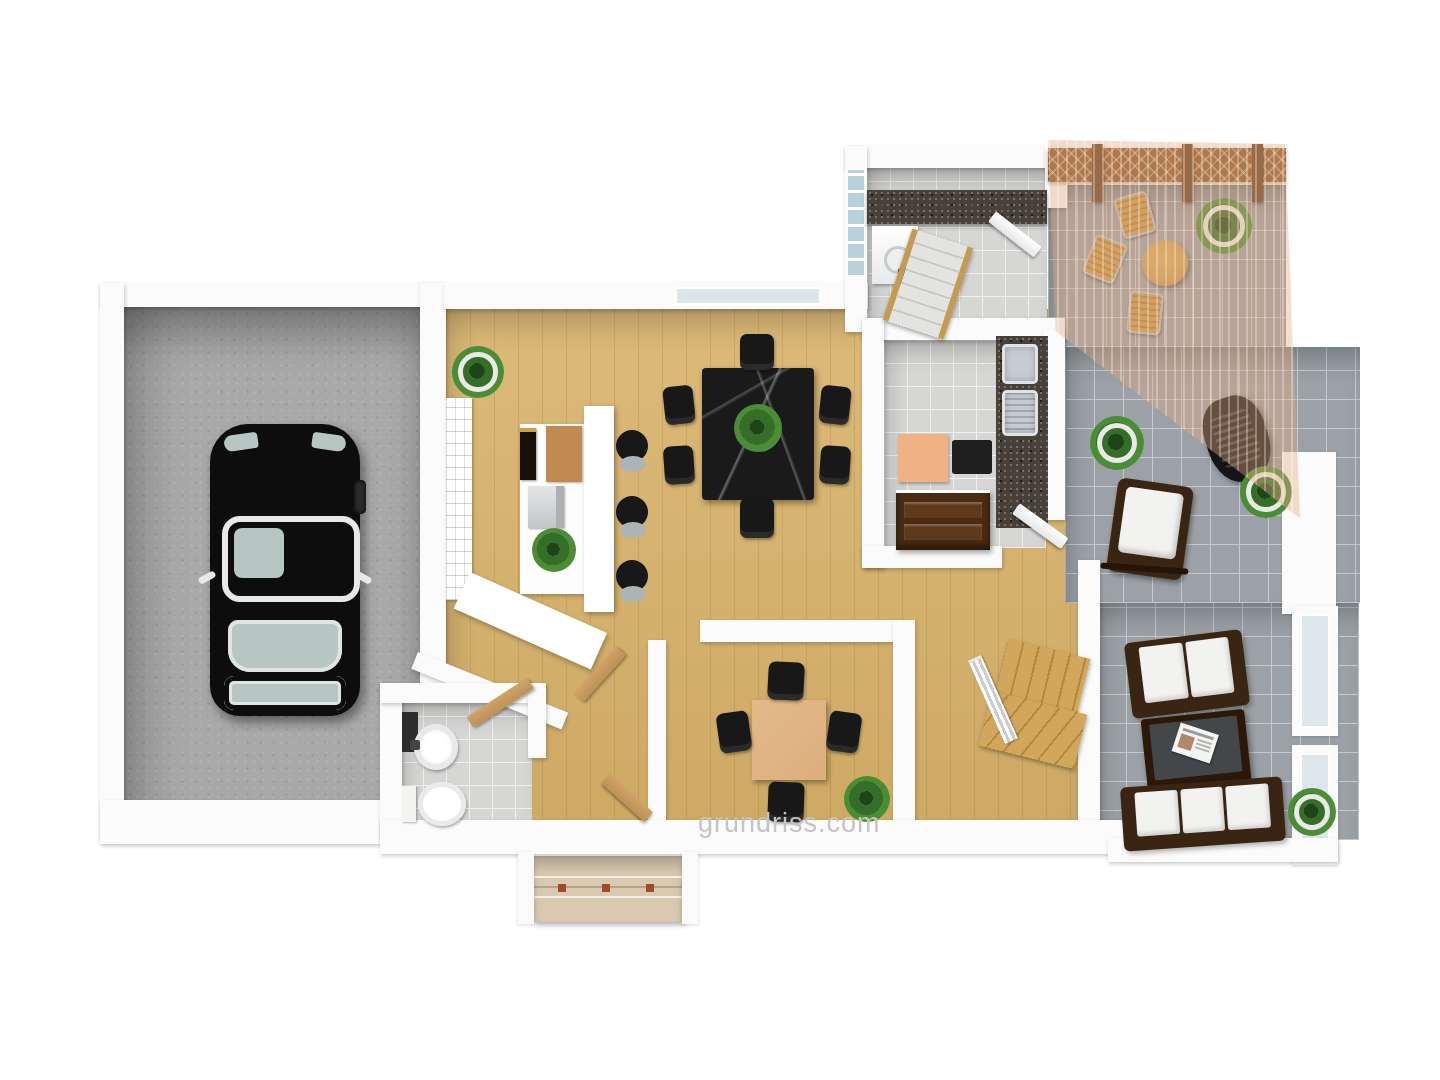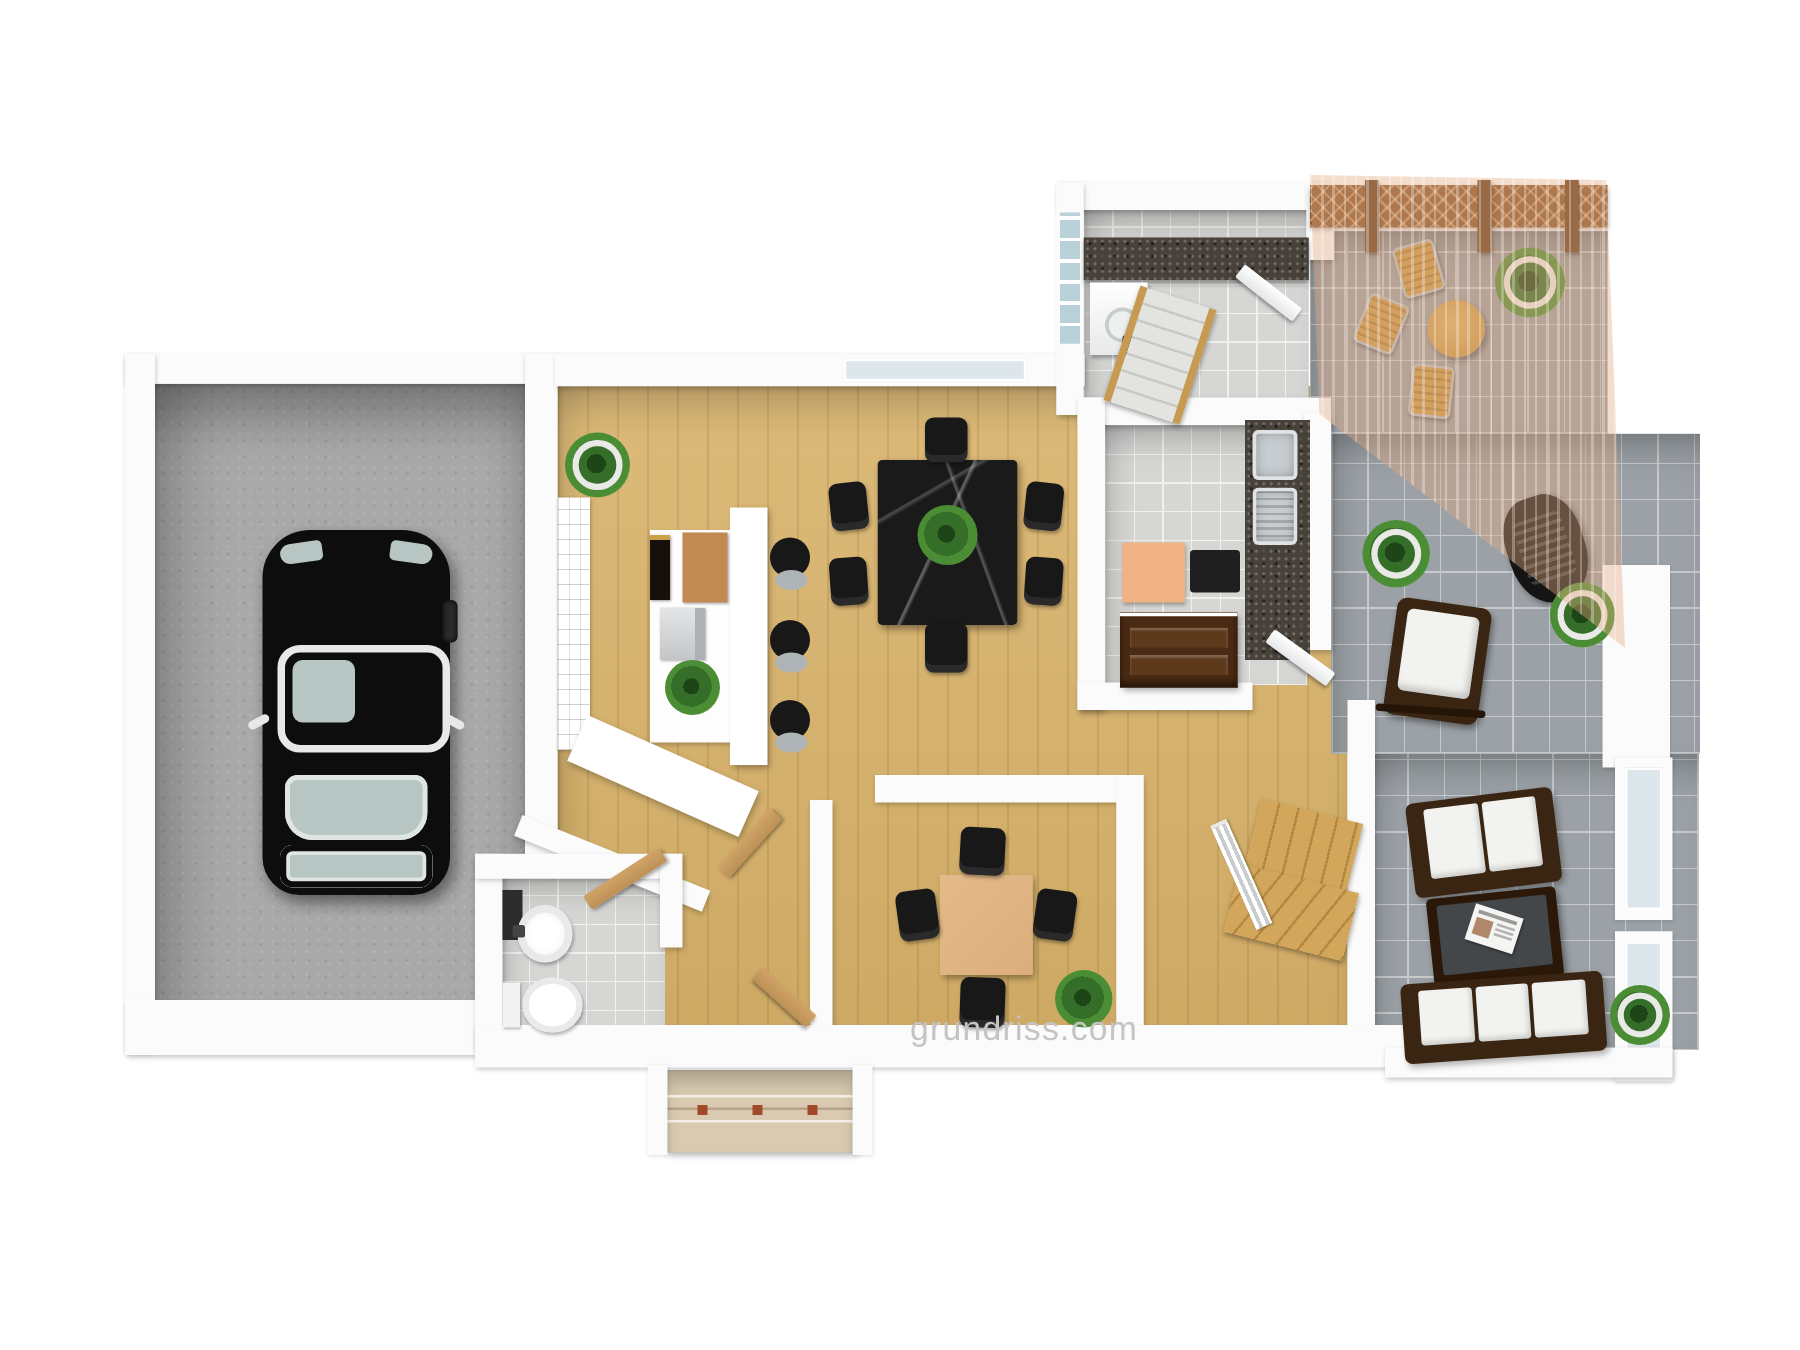--- a/index.html
+++ b/index.html
@@ -240,15 +240,15 @@
   <div class="furn" style="left:418px;top:782px;width:48px;height:44px;border-radius:50%;background:#ffffff;box-shadow:inset 0 0 0 5px #e9ebea,1px 2px 3px rgba(0,0,0,.3);"></div>
   <div class="door" style="left:470px;top:716px;width:72px;transform:rotate(-33deg);transform-origin:left center;"></div>
 
   <div class="door" style="left:578px;top:692px;width:64px;transform:rotate(-48deg);transform-origin:left center;"></div>
   <div class="door" style="left:606px;top:772px;width:58px;transform:rotate(42deg);transform-origin:left center;"></div>
   <div class="furn" style="left:532px;top:856px;width:152px;height:66px;background:var(--stepStone);box-shadow:inset 0 10px 12px rgba(0,0,0,.18),2px 3px 5px rgba(0,0,0,.3);z-index:4;">
     <div style="position:absolute;left:0;top:20px;width:100%;height:2px;background:rgba(255,255,255,.7);box-shadow:0 20px 0 rgba(255,255,255,.7),0 10px 0 rgba(120,95,60,.35);"></div>
     <div style="position:absolute;left:26px;top:28px;width:8px;height:8px;background:#a14a2a;box-shadow:44px 0 0 #a14a2a,88px 0 0 #a14a2a;"></div>
   </div>
 
-  <div class="wm" style="left:728px;top:808px;text-align:center;">grundriss.com</div>
+  <div class="wm" style="left:698px;top:808px;text-align:center;">grundriss.com</div>
 
 </div>
 
 </body></html>

